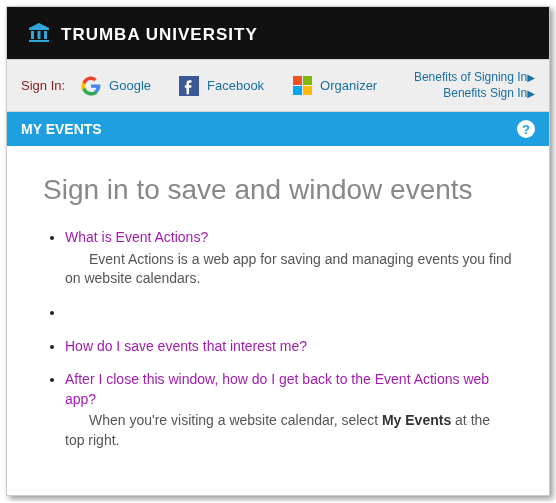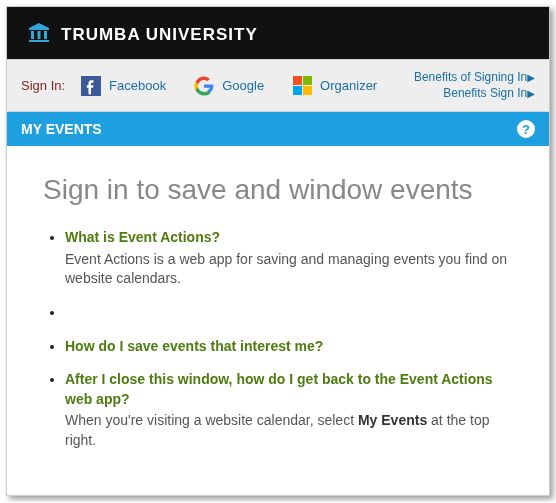--- a/index.html
+++ b/index.html
@@ -132,28 +132,29 @@
   color: #222;
 }
 
 .faq li {
   margin-bottom: 14px;
   font-size: 14px;
   line-height: 1.4;
 }
 
 .q {
-  font-weight: 700;
-  color: #4d7c0f;
+  font-weight: 400;
+  color: #a21caf;
   display: block;
   margin-bottom: 2px;
 }
 
 .a {
   color: #555;
+  margin-left: 24px;
 }
 
 .a b {
   color: #333;
 }
 
 
 .ms-grid { display: grid; grid-template-columns: 9px 9px; grid-template-rows: 9px 9px; gap: 1px; }
 .ms-grid span:nth-child(1){background:#f25022;}
 .ms-grid span:nth-child(2){background:#7fba00;}
@@ -176,38 +177,38 @@
       </svg>
     </span>
     <span class="logo-text">TRUMBA UNIVERSITY</span>
   </div>
 
   <div class="signin-bar">
     <span class="signin-label">Sign In:</span>
 
     <div class="provider">
       <span class="provider-icon">
-        <svg viewBox="0 0 24 24" width="20" height="20">
-            <rect width="24" height="24" fill="#3b5998"></rect>
-            <path fill="#fff" d="M15 8h-2c-.6 0-1 .4-1 1v2h3l-.4 3H12v8H9v-8H7v-3h2V8.5C9 6.6 10.3 5 12.5 5H15v3z"></path>
-          </svg>
-      </span>
-      <span>Facebook</span>
-    </div>
-
-    <div class="provider">
-      <span class="provider-icon">
         <svg viewBox="0 0 48 48" width="20" height="20">
           <path fill="#EA4335" d="M24 9.5c3.9 0 6.6 1.7 8.1 3.1l5.9-5.9C34.4 3.3 29.7 1 24 1 14.8 1 6.9 6.6 3.3 14.7l6.9 5.4C11.9 14 17.4 9.5 24 9.5z"></path>
           <path fill="#4285F4" d="M46.5 24.5c0-1.6-.1-2.8-.4-4.1H24v7.7h12.7c-.3 2.2-1.7 5.4-5 7.6l6.7 5.2c4-3.7 8.1-9.6 8.1-16.4z"></path>
           <path fill="#FBBC05" d="M10.2 28.1c-.5-1.5-.8-3-.8-4.6s.3-3.1.8-4.6L3.3 13.5C1.7 16.7.8 20.3.8 24s.9 7.3 2.5 10.5l6.9-5.4z"></path>
           <path fill="#34A853" d="M24 47c6.5 0 11.9-2.1 15.9-5.8l-6.7-5.2c-2 1.4-4.8 2.4-9.2 2.4-6.6 0-12.1-4.5-13.8-10.6l-6.9 5.4C6.9 41.4 14.8 47 24 47z"></path>
         </svg>
       </span>
       <span>Google</span>
+    </div>
+
+    <div class="provider">
+      <span class="provider-icon">
+        <svg viewBox="0 0 24 24" width="20" height="20">
+            <rect width="24" height="24" fill="#3b5998"></rect>
+            <path fill="#fff" d="M15 8h-2c-.6 0-1 .4-1 1v2h3l-.4 3H12v8H9v-8H7v-3h2V8.5C9 6.6 10.3 5 12.5 5H15v3z"></path>
+          </svg>
+      </span>
+      <span>Facebook</span>
     </div>
 
     <div class="provider">
       <span class="provider-icon">
         <span class="ms-grid">
             <span></span>
             <span></span>
             <span></span>
             <span></span>
           </span>

